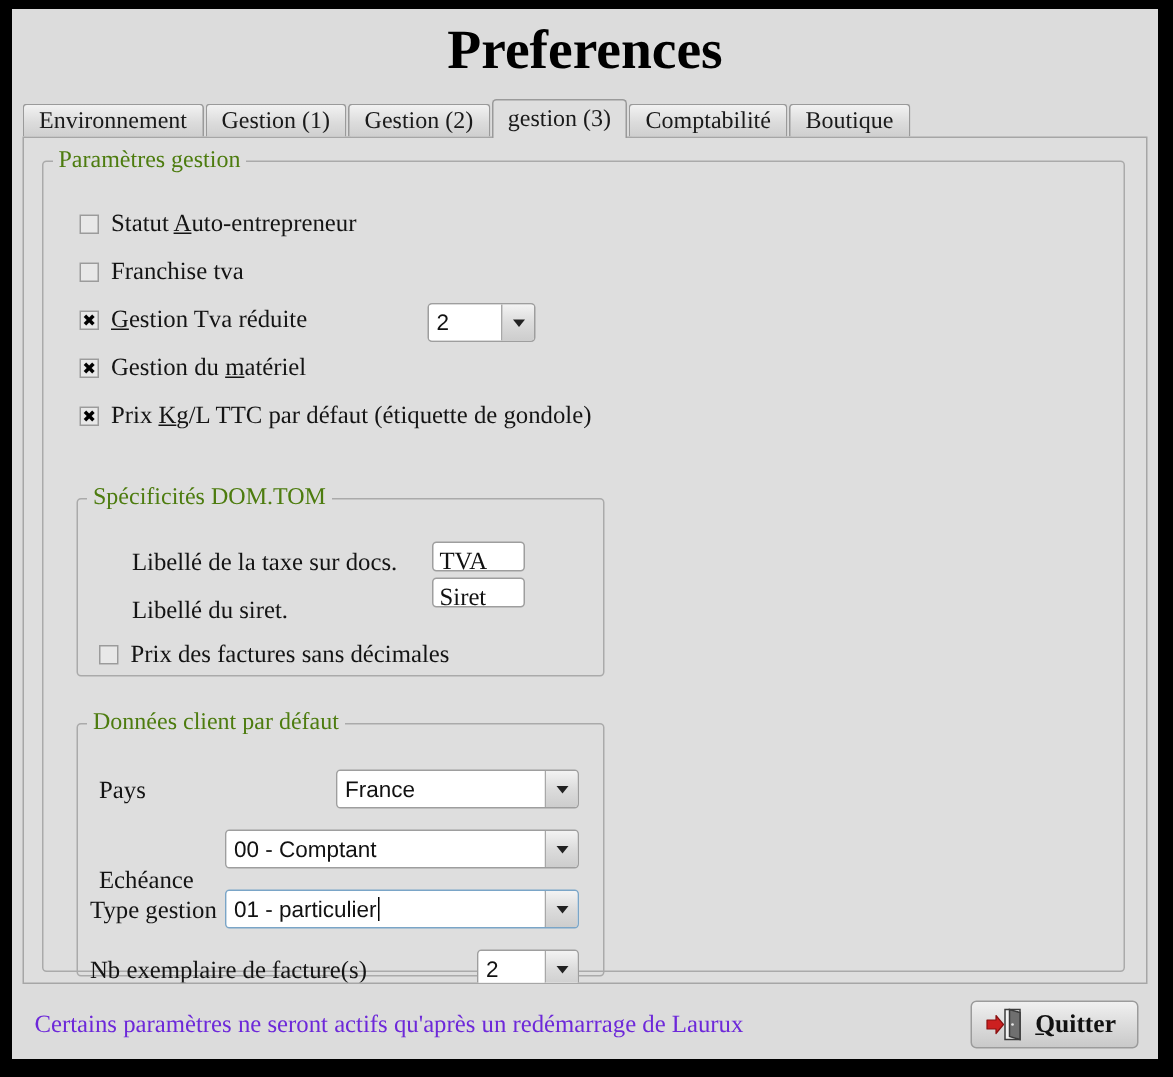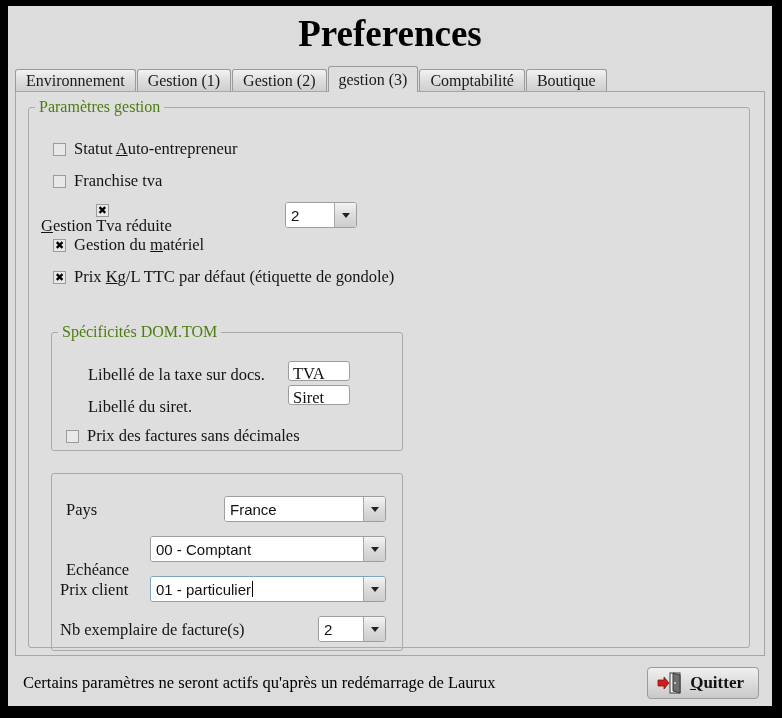--- a/index.html
+++ b/index.html
@@ -234,21 +234,21 @@
     height: 46px;
     margin: 4px 7px 0 7px;
     display: flex;
     align-items: center;
     justify-content: space-between;
     box-sizing: border-box;
   }
   .status-text {
     font-family: "Liberation Serif", serif;
     font-size: 16.5px;
-    color: #000000;
+    color: #6d28d9;
     padding-left: 8px;
     white-space: nowrap;
     text-align: right;
   }
   .quit-btn {
     display: flex;
     align-items: center;
     gap: 9px;
     background: linear-gradient(to bottom, #f0f0f0 0%, #dcdcdc 50%, #c9c9c9 100%);
     border: 1px solid #9b9b9b;
@@ -291,21 +291,21 @@
       <div class="row" style="left:24px; top:24px;">
         <span class="chk"></span>
         <span class="cb-label"><span>Statut </span><span class="mn">A</span><span>uto-entrepreneur</span></span>
       </div>
 
       <div class="row" style="left:24px; top:56px;">
         <span class="chk"></span>
         <span class="cb-label"><span>Franchise tva</span><span class="mn"></span><span></span></span>
       </div>
 
-      <div class="row" style="left:12px; top:88px;flex-direction:column;">
+      <div class="row" style="left:24px; top:88px;">
         <span class="chk checked"></span>
         <span class="cb-label"><span></span><span class="mn">G</span><span>estion Tva réduite</span></span>
       </div>
       <div class="combo" style="left:256px; top:86px; width:72px;">
         <span class="cval">2</span>
         <span class="cbtn">
             <span class="arrow"></span>
           </span>
       </div>
 
@@ -328,38 +328,39 @@
         <span class="flabel" style="left:36px; top:56px;">Libellé du siret.</span>
         <div class="tinput" style="left:236px; top:44px; width:62px;"><span>Siret</span></div>
 
         <div class="row" style="left:14px; top:86px;">
           <span class="chk"></span>
           <span class="cb-label">Prix des factures sans décimales</span>
         </div>
       </fieldset>
 
       <fieldset class="group" id="grp-client">
+        <legend>Données client par défaut</legend>
 
         <span class="flabel" style="left:14px; top:26px;">Pays</span>
         <div class="combo" style="left:172px; top:22px; width:162px;">
           <span class="cval">France</span>
           <span class="cbtn">
               <span class="arrow"></span>
             </span>
         </div>
 
         <span class="flabel" style="left:14px; top:66px;margin-top:20px;">Echéance</span>
         <div class="combo" style="left:98px; top:62px; width:236px;">
           <span class="cval">00 - Comptant</span>
           <span class="cbtn">
               <span class="arrow"></span>
             </span>
         </div>
 
-        <span class="flabel" style="left:8px; top:106px;">Prix client</span>
+        <span class="flabel" style="left:8px; top:106px;">Type gestion</span>
         <div class="combo focused" style="left:98px; top:102px; width:236px;">
           <span class="cval">01 - particulier</span>
           <span class="cbtn">
               <span class="arrow"></span>
             </span>
         </div>
 
         <span class="flabel" style="left:8px; top:146px;">Nb exemplaire de facture(s)</span>
         <div class="combo" style="left:266px; top:142px; width:68px;">
           <span class="cval">2</span>

